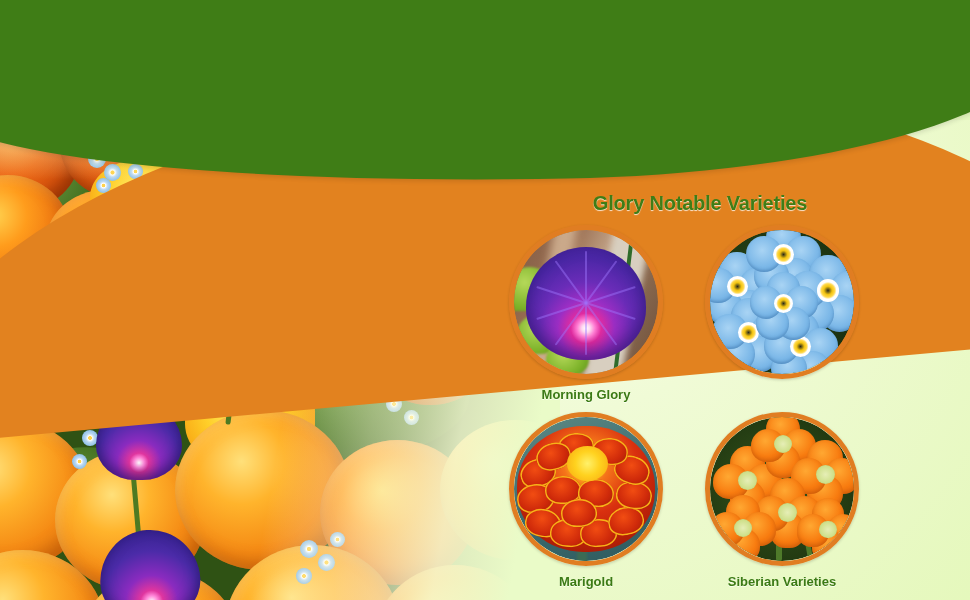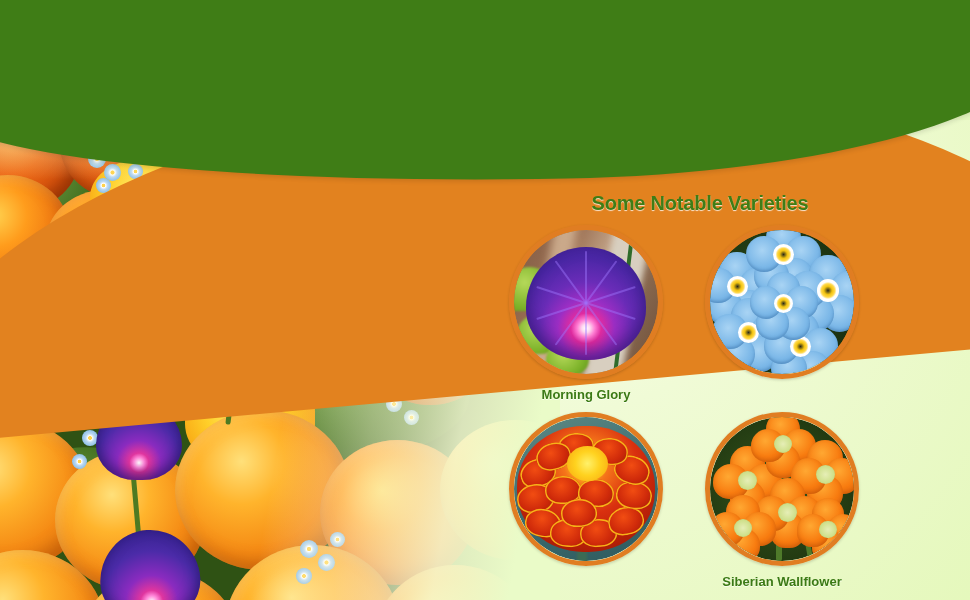--- a/index.html
+++ b/index.html
@@ -260,21 +260,21 @@
     <div class="photo-topfade"></div>
     <div class="photo-fade"></div>
   </div>
 
   <div class="swoosh"></div>
 
   <div class="header">
     
   </div>
 
-  <div class="varieties-heading">Some Notable Varieties</div>
+  <div class="varieties-heading">Glory Notable Varieties</div>
 
   <div class="grid">
 
     <div class="card c0">
       <div class="thumb">
         <div class="inner">
           <div class="t-mg-bg" style="background:linear-gradient(115deg,#7d5a44 0%,#9b6f52 30%,#c6a98d 52%,#8b6a50 72%,#6b4e3a 100%);"></div>
           <div class="t-mg-wood2"></div>
           <div class="t-mg-wood"></div>
           <div class="t-mg-stem"></div>
@@ -371,20 +371,21 @@
             <div class="mpet" style="left:54%;top:10%;width:26%;height:21%;transform:rotate(6deg);"></div>
             <div class="mpet" style="left:30%;top:6%;width:26%;height:21%;transform:rotate(-6deg);"></div>
             <div class="mpet" style="left:14%;top:14%;width:25%;height:21%;transform:rotate(-16deg);"></div>
             <div class="mpet" style="left:20%;top:40%;width:26%;height:22%;transform:rotate(-2deg);"></div>
             <div class="mpet" style="left:44%;top:42%;width:26%;height:22%;transform:rotate(5deg);"></div>
             <div class="mpet" style="left:32%;top:58%;width:26%;height:22%;transform:rotate(-3deg);"></div>
             <div class="t-mar-core"></div>
           </div>
         </div>
       </div>
+      <div class="caption">Marigold</div>
     </div>
 
     <div class="card c3">
       <div class="thumb">
         <div class="inner">
           <div class="t-sw-bg"></div>
           <div class="sw-stem" style="left:46%;top:40%;width:4%;height:60%;"></div>
           <div class="sw-stem" style="left:30%;top:50%;width:3.5%;height:52%;transform:rotate(12deg);"></div>
           <div class="sw-stem" style="left:64%;top:48%;width:3.5%;height:54%;transform:rotate(-10deg);"></div>
 
@@ -425,17 +426,17 @@
           </div>
           <div class="f4" style="left:62%;top:58%;width:40%;height:40%;">
             <div class="pet" style="left:22%;top:-4%;"></div>
             <div class="pet" style="left:48%;top:24%;"></div>
             <div class="pet" style="left:22%;top:50%;"></div>
             <div class="pet" style="left:-4%;top:24%;"></div>
             <div class="ctr"></div>
           </div>
         </div>
       </div>
-      <div class="caption">Siberian Wallflower</div>
+      <div class="caption">Siberian Varieties</div>
     </div>
 
   </div>
 </div>
 
 </body></html>

